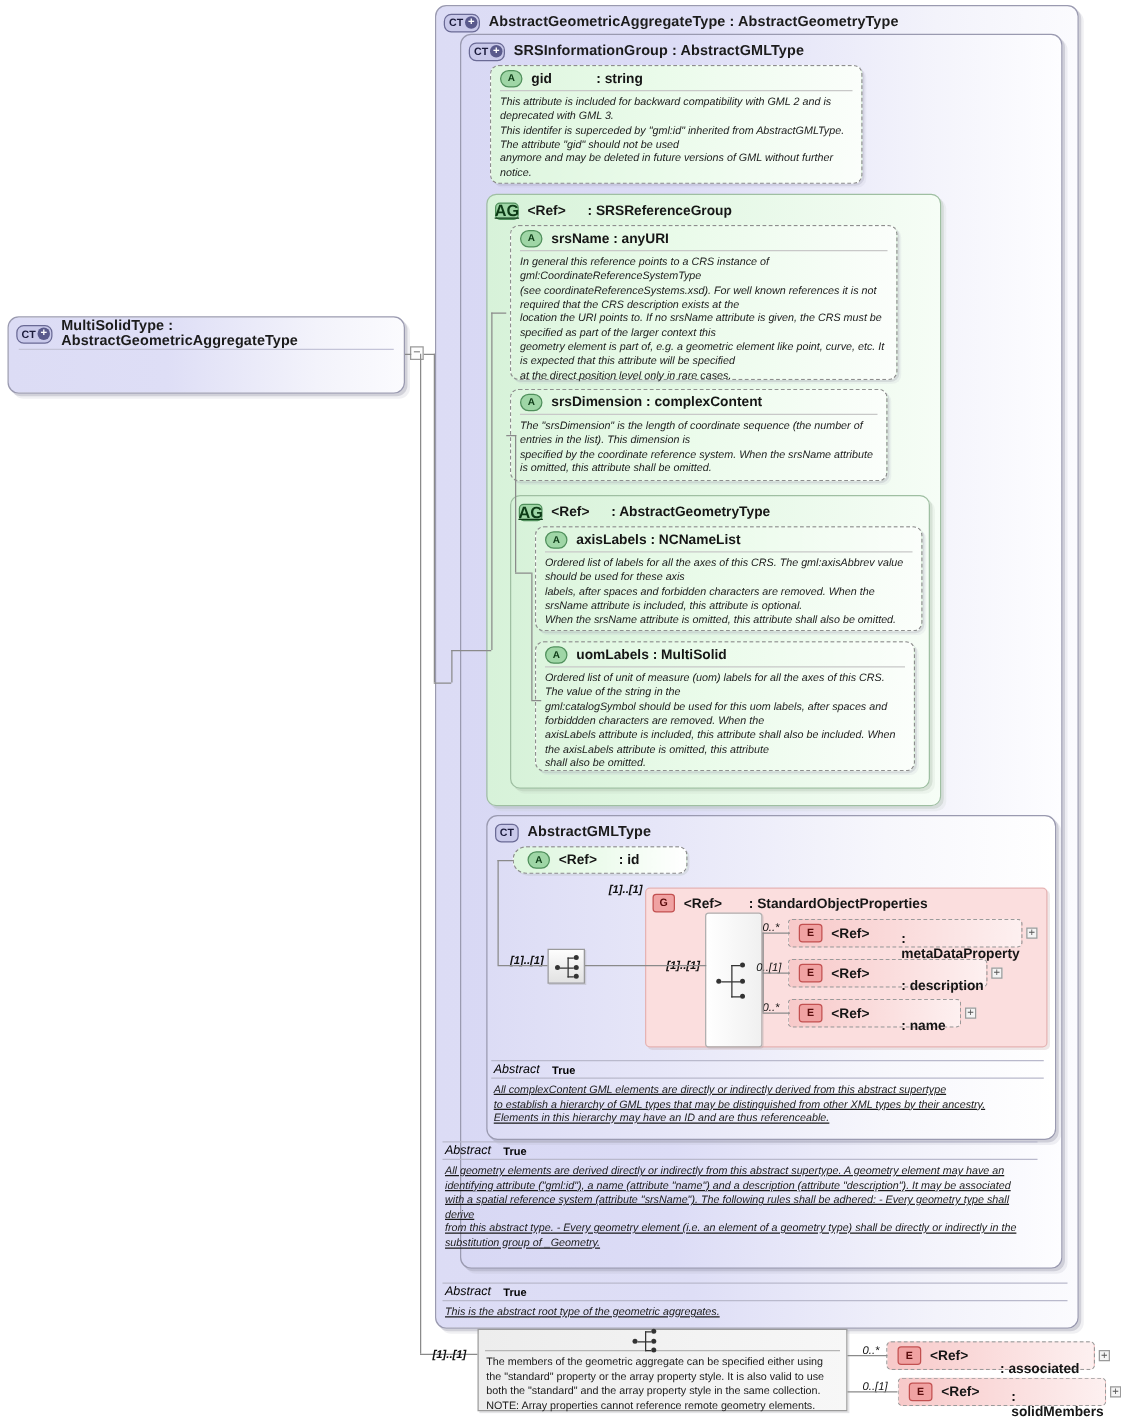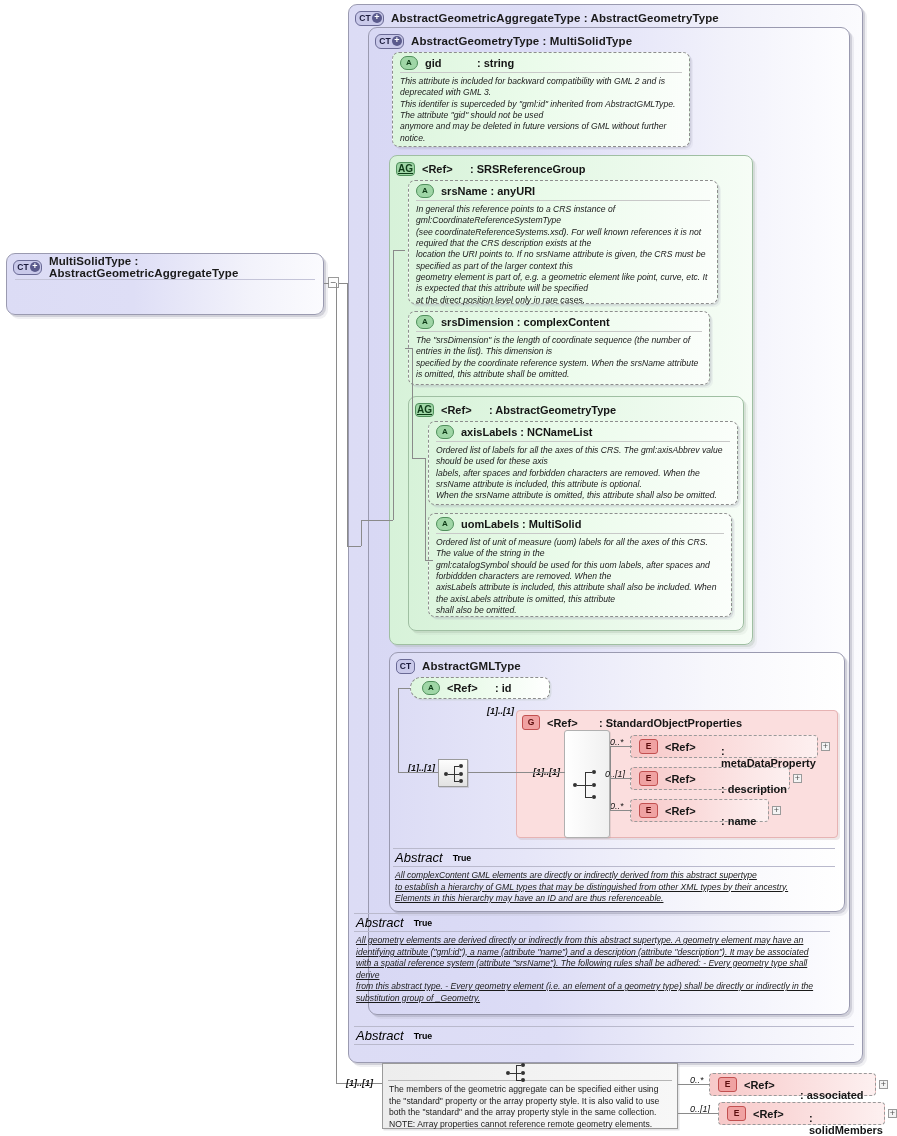--- a/index.html
+++ b/index.html
@@ -69,21 +69,21 @@
     border-radius: 5px; font-size: 8.5px;
   }
   .badge-a {
     width: 16px; height: 12px;
     background: #9fd6a6; border: 1px solid #4f8f5b; color: #0d3a16;
     border-radius: 7px; font-size: 8px;
   }
   .badge-ag {
     width: 17px; height: 12px;
     background: #9fd6a6; border: 1px solid #4f8f5b; color: #0d3a16;
-    border-radius: 4px; font-size: 10px; text-decoration: underline;
+    border-radius: 4px; font-size: 13px; text-decoration: underline;
   }
   .badge-g {
     width: 16px; height: 13px;
     background: #f0a2a2; border: 1px solid #c25050; color: #5a0c0c;
     border-radius: 3px; font-size: 8.5px;
   }
   .badge-e {
     width: 17px; height: 13px;
     background: #f0a2a2; border: 1px solid #c25050; color: #5a0c0c;
     border-radius: 3px; font-size: 8.5px;
@@ -140,21 +140,21 @@
     padding-left: 5px;
     font-size: 11px; font-weight: bold; color: #151515;
   }
   .card-elem .nm { margin-left: 0px; margin-top: 20px; }
   .abstract-row {
     display: flex; align-items: center;
     gap: 10px;
     padding: 1px 0 1px 2px;
     border-bottom: 1px solid #b9b9cc;
   }
-  .abstract-row .k { font-style: italic; font-size: 13px; }
+  .abstract-row .k { font-style: italic; font-size: 10px; }
   .abstract-row .v { font-weight: bold; font-size: 8.8px; }
   .abstract-text {
     font-style: italic; font-size: 8.6px; line-height: 1.34;
     padding: 3px 4px 2px 2px;
     color: #1a1a1a;
     text-decoration: underline;
   }
 
   
   .ref-attr {
@@ -227,21 +227,21 @@
     <span class="title-txt">AbstractGeometricAggregateType : AbstractGeometryType</span>
   </div>
 </div>
 
 <div class="abs ctbox ct-purple-2" style="left:368px; top:27px; width:482px; height:988px;">
   <div class="ctbox-title" style="padding-top:3px;">
     <span class="badge badge-ct">
       <span class="lbl">CT</span>
         <span class="plus-circle">+</span>
     </span>
-    <span class="title-txt">AbstractGeometryType : MultiSolidType</span>
+    <span class="title-txt">SRSInformationGroup : AbstractGMLType</span>
   </div>
 </div>
 
 <div class="abs card card-attr" style="left:392px; top:52px; width:298px; height:95px;">
   <div class="card-hdr">
     <span class="badge badge-a">A</span>
     <span style="min-width:52px;display:inline-block;">gid</span>
     <span>: string</span>
   </div>
   <div class="card-doc" style="white-space:pre-line;">This attribute is included for backward compatibility with GML 2 and is deprecated with GML 3.
@@ -408,20 +408,21 @@
 with a spatial reference system (attribute "srsName"). The following rules shall be adhered: - Every geometry type shall derive
 from this abstract type. - Every geometry element (i.e. an element of a geometry type) shall be directly or indirectly in the
 substitution group of _Geometry.</div>
 </div>
 
 <div class="abs" style="left:354px; top:1026px; width:500px;">
   <div class="abstract-row" style="border-top:1px solid #b9b9cc;">
     <span class="k">Abstract</span>
     <span class="v">True</span>
   </div>
+  <div class="abstract-text">This is the abstract root type of the geometric aggregates.</div>
 </div>
 
 <div class="abs ctbox ct-purple" style="left:6px; top:253px; width:318px; height:62px;">
   <div class="ctbox-title" style="padding-top:3px;">
     <span class="badge badge-ct">
       <span class="lbl">CT</span>
         <span class="plus-circle">+</span>
     </span>
     <span class="title-txt">MultiSolidType : AbstractGeometricAggregateType</span>
   </div>

